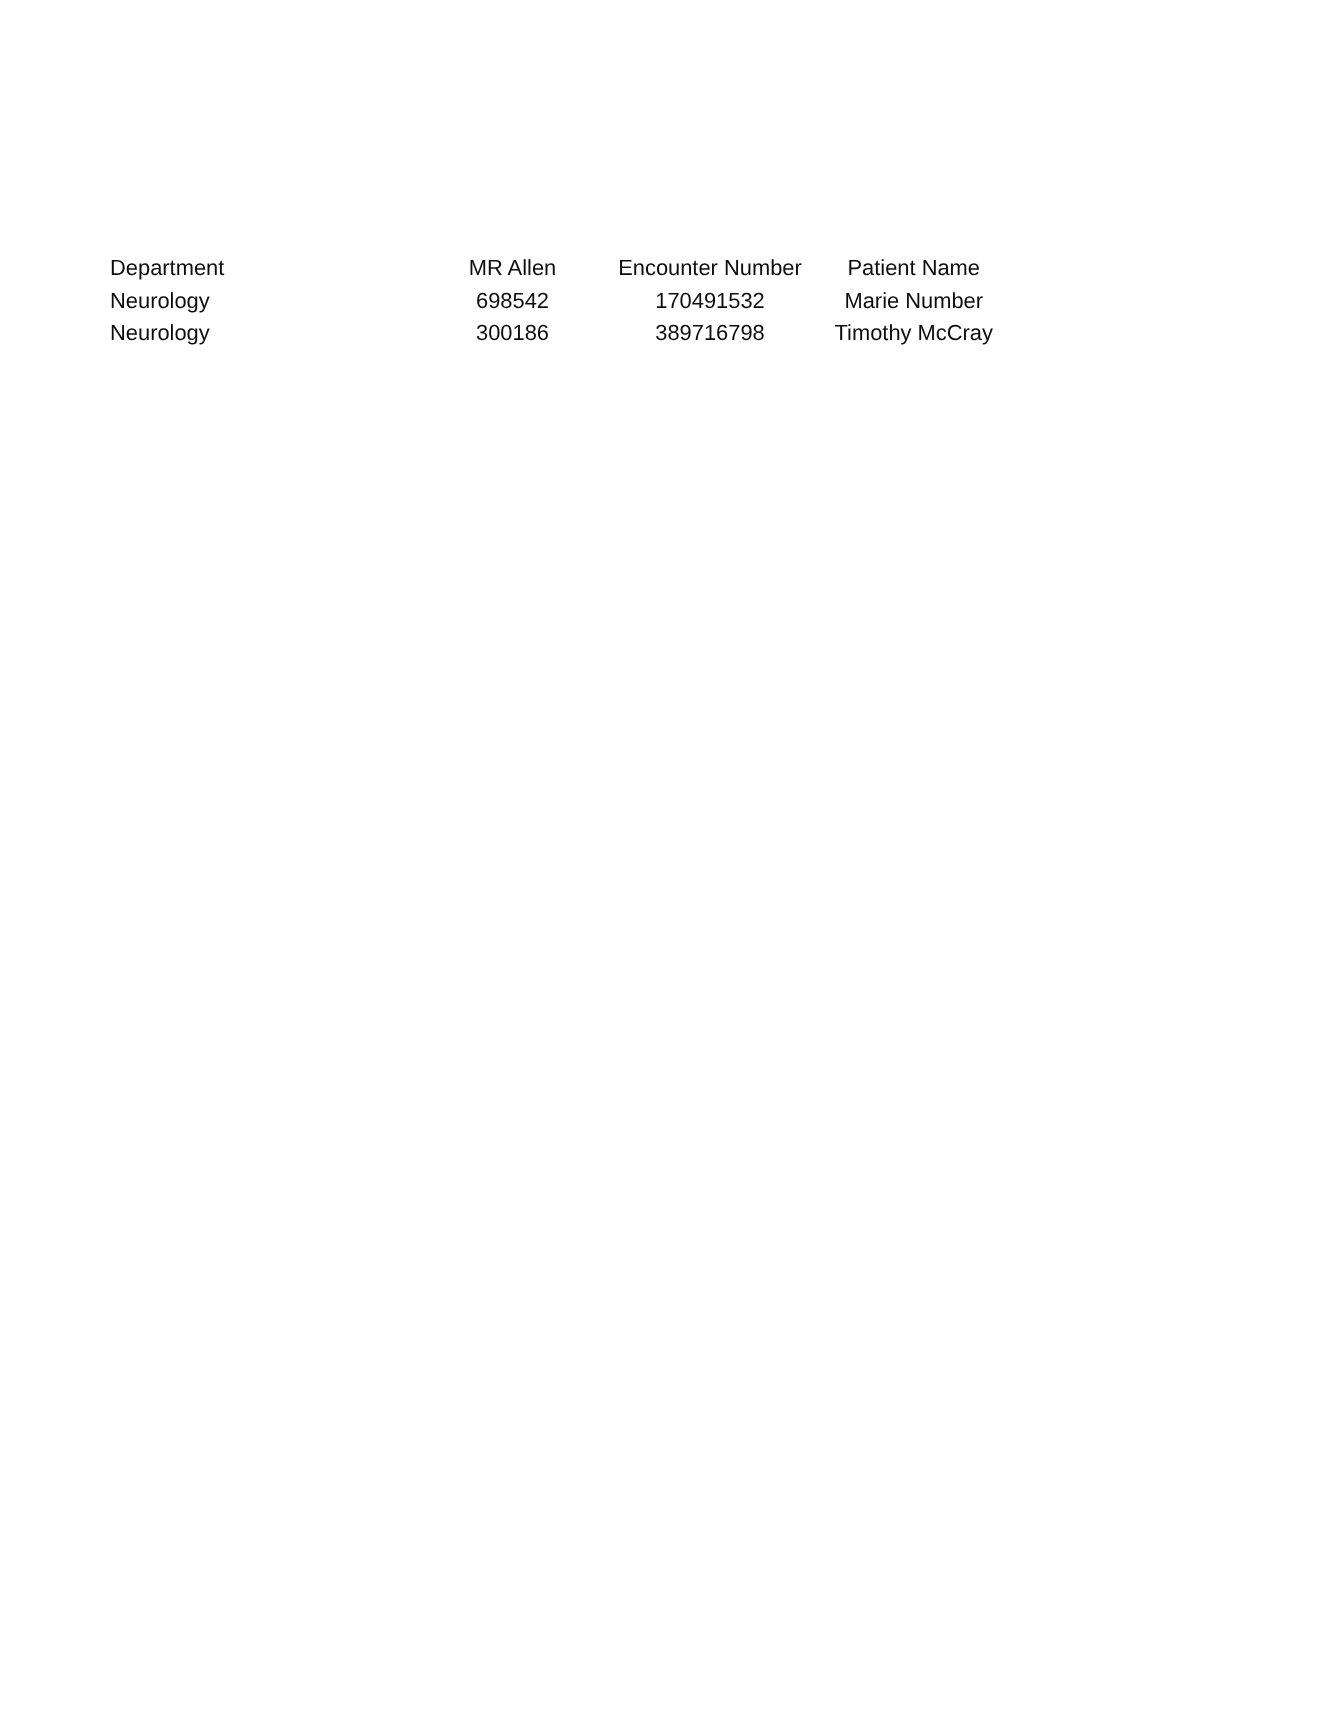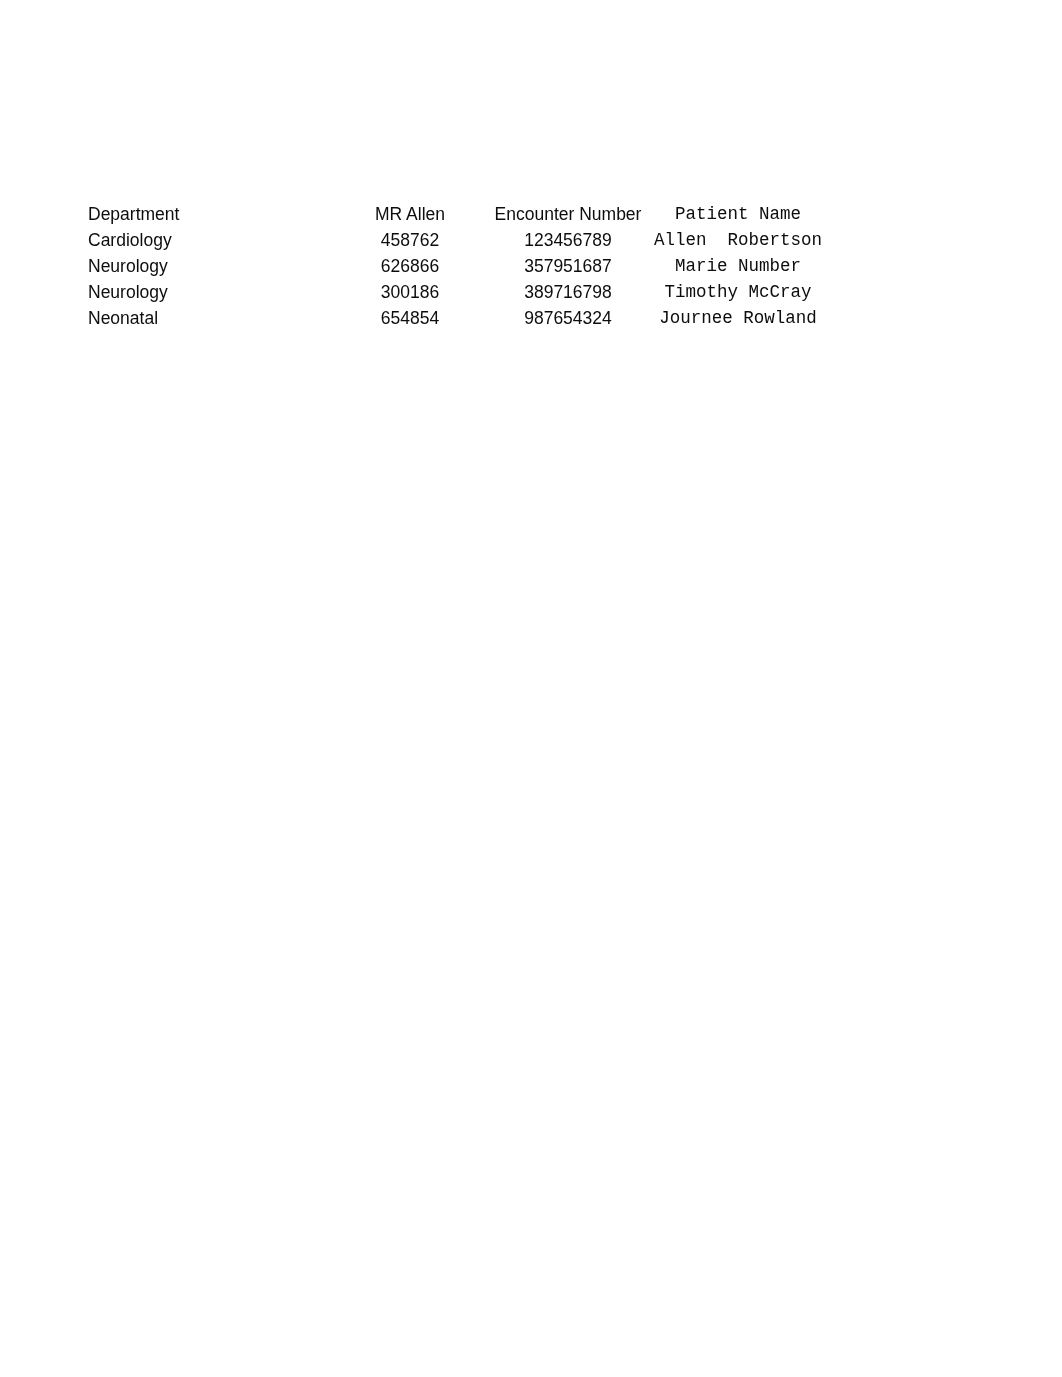--- a/index.html
+++ b/index.html
@@ -53,21 +53,21 @@
     color: #0d0d0d;
     padding: 0;
     margin: 0;
     white-space: pre;
     vertical-align: top;
   }
 
   .col-department { width: 250px; text-align: left; }
   .col-mr         { width: 144px; text-align: center; }
   .col-encounter  { width: 172px; text-align: center; }
-  .col-patient    { width: 154px; text-align: center; font-family: Liberation Mono, monospace; }
+  .col-patient    { width: 154px; text-align: center; }
 
   
   .col-encounter { padding-right: 0px; text-align: center; }
   .col-patient   { padding-left: 0px; }
 </style>
 </head>
 <body>
 
 <div id="page">
 
@@ -76,39 +76,27 @@
     <thead>
       <tr>
         <th class="col-department">Department</th>
         <th class="col-mr">MR Allen</th>
         <th class="col-encounter">Encounter Number</th>
         <th class="col-patient">Patient Name</th>
       </tr>
     </thead>
     <tbody>
       <tr>
-        <td class="col-department">Cardiology</td>
-        <td class="col-mr">458762</td>
-        <td class="col-encounter">123456789</td>
-        <td class="col-patient">Allen  Robertson</td>
-      </tr>
-      <tr>
         <td class="col-department">Neurology</td>
-        <td class="col-mr">626866</td>
-        <td class="col-encounter">357951687</td>
+        <td class="col-mr">698542</td>
+        <td class="col-encounter">170491532</td>
         <td class="col-patient">Marie Number</td>
       </tr>
       <tr>
         <td class="col-department">Neurology</td>
         <td class="col-mr">300186</td>
         <td class="col-encounter">389716798</td>
         <td class="col-patient">Timothy McCray</td>
       </tr>
-      <tr>
-        <td class="col-department">Neonatal</td>
-        <td class="col-mr">654854</td>
-        <td class="col-encounter">987654324</td>
-        <td class="col-patient">Journee Rowland</td>
-      </tr>
     </tbody>
   </table>
 
 </div>
 
 </body></html>

